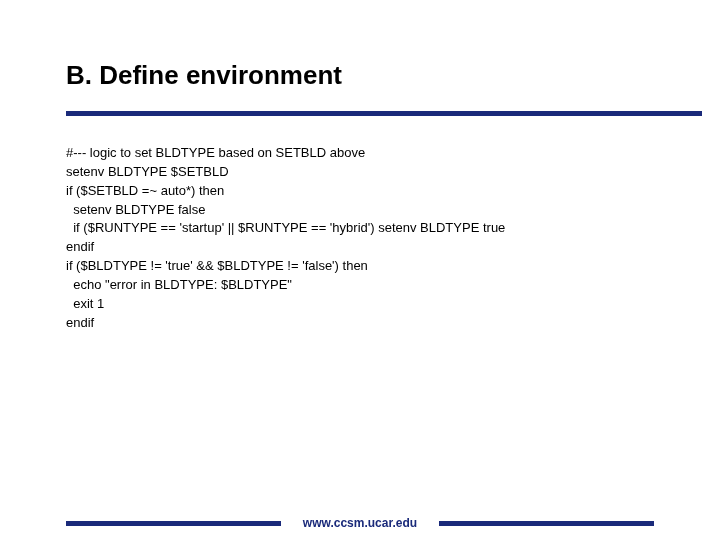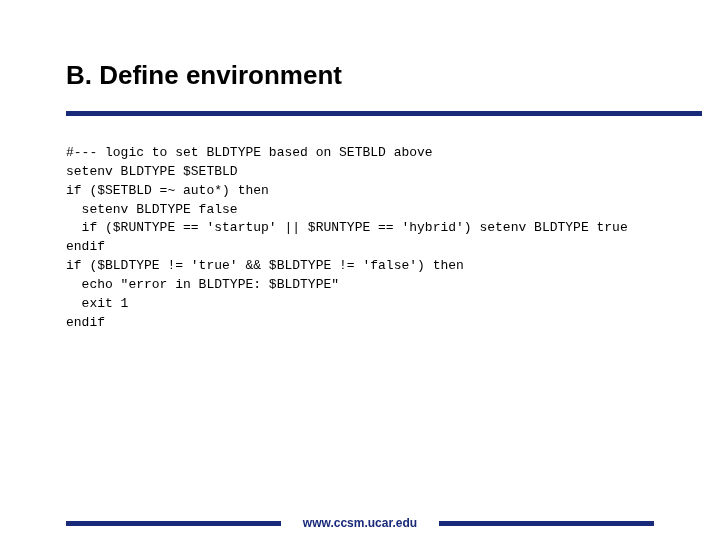--- a/index.html
+++ b/index.html
@@ -20,21 +20,21 @@
     font-weight: bold;
     color: #000;
     padding-bottom: 8px;
   }
   .title-rule {
     height: 5px;
     background: #1a2a7a;
     margin-bottom: 28px;
   }
   .code {
-    font-family: Liberation Mono, monospace;
+    font-family: Liberation Sans, sans-serif;
     font-size: 13px;
     line-height: 1.45;
     white-space: pre;
     color: #000;
   }
   .footer {
     position: absolute;
     bottom: 22px;
     left: 0;
     width: 624px;

